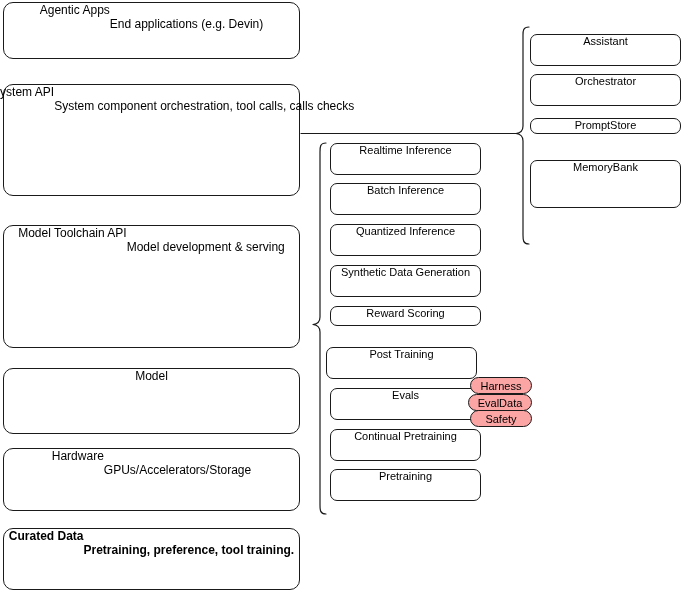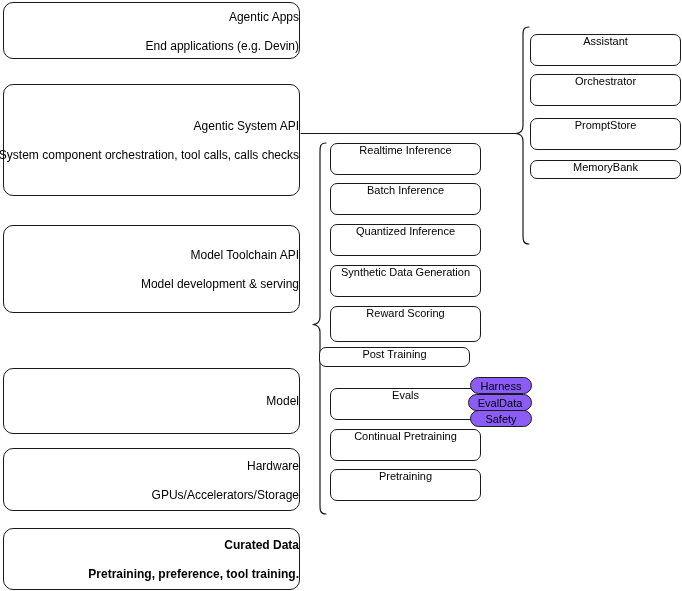--- a/index.html
+++ b/index.html
@@ -15,22 +15,22 @@
     font-family: "Liberation Sans", sans-serif;
     overflow: hidden;
   }
   .node {
     position: absolute;
     box-sizing: border-box;
     border: 1px solid #1a1a1a;
     border-radius: 10px;
     background: #ffffff;
     display: flex;
-    flex-direction: column;
-    align-items: flex-end;
+    flex-direction: row;
+    align-items: flex-start;
     justify-content: center;
     text-align: center;
     color: #000000;
   }
   .node .title {
     font-size: 12px;
     line-height: 15px;
     white-space: nowrap;
   }
   .node .subtitle {
@@ -50,21 +50,21 @@
     justify-content: center;
     font-size: 11px;
     color: #000000;
     white-space: nowrap;
   }
   .pill {
     position: absolute;
     box-sizing: border-box;
     border: 1px solid #1a1a1a;
     border-radius: 999px;
-    background: #8b5cf6;
+    background: #fca5a5;
     display: flex;
     align-items: center;
     justify-content: center;
     font-size: 11px;
     color: #000000;
     white-space: nowrap;
     z-index: 5;
   }
   .brace, .connector {
     position: absolute;
@@ -87,21 +87,21 @@
   <div class="node" style="left:3px; top:2px; width:297px; height:57px;">
     <div class="title">Agentic Apps</div>
     <div class="subtitle">End applications (e.g. Devin)</div>
   </div>
 
   <div class="node" style="left:3px; top:84px; width:297px; height:112px;">
     <div class="title">Agentic System API</div>
     <div class="subtitle">System component orchestration, tool calls, calls checks</div>
   </div>
 
-  <div class="node" style="left:3px; top:225px; width:297px; height:88px;">
+  <div class="node" style="left:3px; top:225px; width:297px; height:123px;">
     <div class="title">Model Toolchain API</div>
     <div class="subtitle">Model development &amp; serving</div>
   </div>
 
   <div class="node" style="left:3px; top:368px; width:297px; height:66px;">
     <div class="title">Model</div>
   </div>
 
   <div class="node" style="left:3px; top:448px; width:297px; height:63px;">
     <div class="title">Hardware</div>
@@ -126,24 +126,24 @@
              L 12 212
              C 12 217, 12 221, 18 221"></path>
   </svg>
 
   <div class="chip" style="left:530px; top:34px; width:151px; height:32px;">
     <span>Assistant</span>
   </div>
   <div class="chip" style="left:530px; top:74px; width:151px; height:32px;">
     <span>Orchestrator</span>
   </div>
-  <div class="chip" style="left:530px; top:118px; width:151px; height:32px;">
+  <div class="chip" style="left:530px; top:118px; width:151px; height:16px;">
     <span>PromptStore</span>
   </div>
-  <div class="chip" style="left:530px; top:160px; width:151px; height:19px;">
+  <div class="chip" style="left:530px; top:160px; width:151px; height:48px;">
     <span>MemoryBank</span>
   </div>
 
   <svg class="brace" style="left:308px; top:139px; width:22px; height:382px;" viewBox="0 0 22 382">
     <path d="M 18 4
              C 12 4, 12 8, 12 13
              L 12 178
              C 12 183, 10 185, 5 185.5
              C 10 186, 12 188, 12 193
              L 12 366
@@ -155,24 +155,24 @@
   </div>
   <div class="chip" style="left:330px; top:183px; width:151px; height:32px;">
     <span>Batch Inference</span>
   </div>
   <div class="chip" style="left:330px; top:224px; width:151px; height:32px;">
     <span>Quantized Inference</span>
   </div>
   <div class="chip" style="left:330px; top:265px; width:151px; height:32px;">
     <span>Synthetic Data Generation</span>
   </div>
-  <div class="chip" style="left:330px; top:306px; width:151px; height:36px;">
+  <div class="chip" style="left:330px; top:306px; width:151px; height:20px;">
     <span>Reward Scoring</span>
   </div>
-  <div class="chip" style="left:319px; top:347px; width:151px; height:20px;">
+  <div class="chip" style="left:326px; top:347px; width:151px; height:32px;">
     <span>Post Training</span>
   </div>
   <div class="chip" style="left:330px; top:388px; width:151px; height:32px;">
     <span>Evals</span>
   </div>
   <div class="chip" style="left:330px; top:429px; width:151px; height:32px;">
     <span>Continual Pretraining</span>
   </div>
   <div class="chip" style="left:330px; top:469px; width:151px; height:32px;">
     <span>Pretraining</span>

